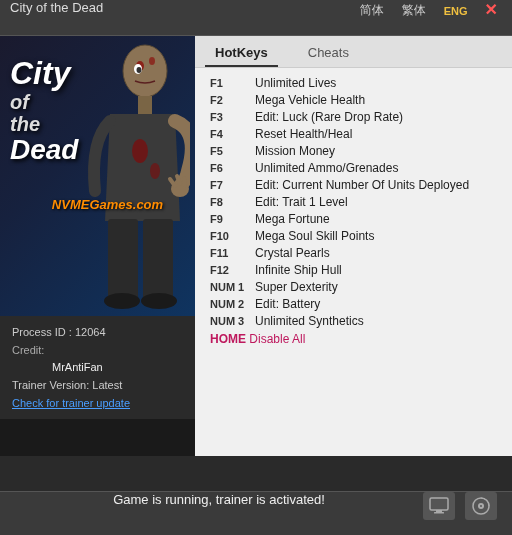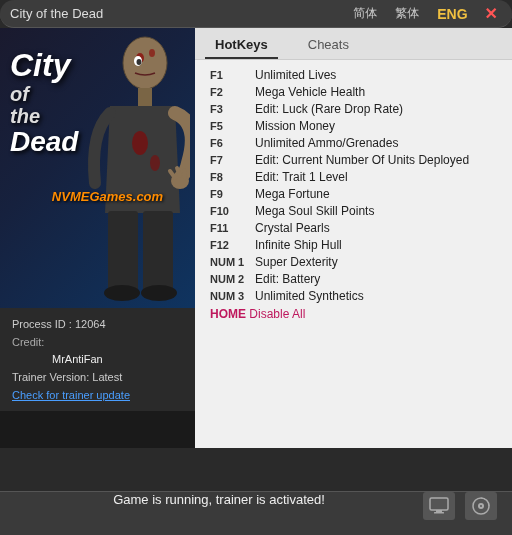--- a/index.html
+++ b/index.html
@@ -8,47 +8,46 @@
       height: 535px;
       background: #2a2a2a;
       font-family: Arial, sans-serif;
       overflow: hidden;
       position: relative;
     }
 
     
     #title-bar {
       display: flex;
-      align-items: center;
+      align-items: flex-start;
       background: #3c3c3c;
-      height: 28px;
+      height: 36px;
       padding: 0 10px;
       border-bottom: 1px solid #555;
-      border-radius: 17px;
     }
     #title-text {
       flex: 1;
       color: #ddd;
       font-size: 13px;
     }
     #lang-buttons {
       display: flex;
       align-items: center;
       gap: 8px;
     }
     .lang-btn {
       color: #ccc;
       font-size: 12px;
       cursor: pointer;
       padding: 2px 5px;
     }
     .lang-btn.active {
       color: #f0c040;
       font-weight: bold;
-      font-size: 14px;
+      font-size: 11px;
     }
     #close-btn {
       color: #f55;
       font-size: 16px;
       font-weight: bold;
       cursor: pointer;
       margin-left: 8px;
       padding: 0 4px;
     }
 
@@ -324,20 +323,24 @@
           <span class="hotkey-key">F1</span>
           <span class="hotkey-desc">Unlimited Lives</span>
         </div>
         <div class="hotkey-row">
           <span class="hotkey-key">F2</span>
           <span class="hotkey-desc">Mega Vehicle Health</span>
         </div>
         <div class="hotkey-row">
           <span class="hotkey-key">F3</span>
           <span class="hotkey-desc">Edit: Luck (Rare Drop Rate)</span>
+        </div>
+        <div class="hotkey-row">
+          <span class="hotkey-key">F4</span>
+          <span class="hotkey-desc">Reset Health/Heal</span>
         </div>
         <div class="hotkey-row">
           <span class="hotkey-key">F5</span>
           <span class="hotkey-desc">Mission Money</span>
         </div>
         <div class="hotkey-row">
           <span class="hotkey-key">F6</span>
           <span class="hotkey-desc">Unlimited Ammo/Grenades</span>
         </div>
         <div class="hotkey-row">

